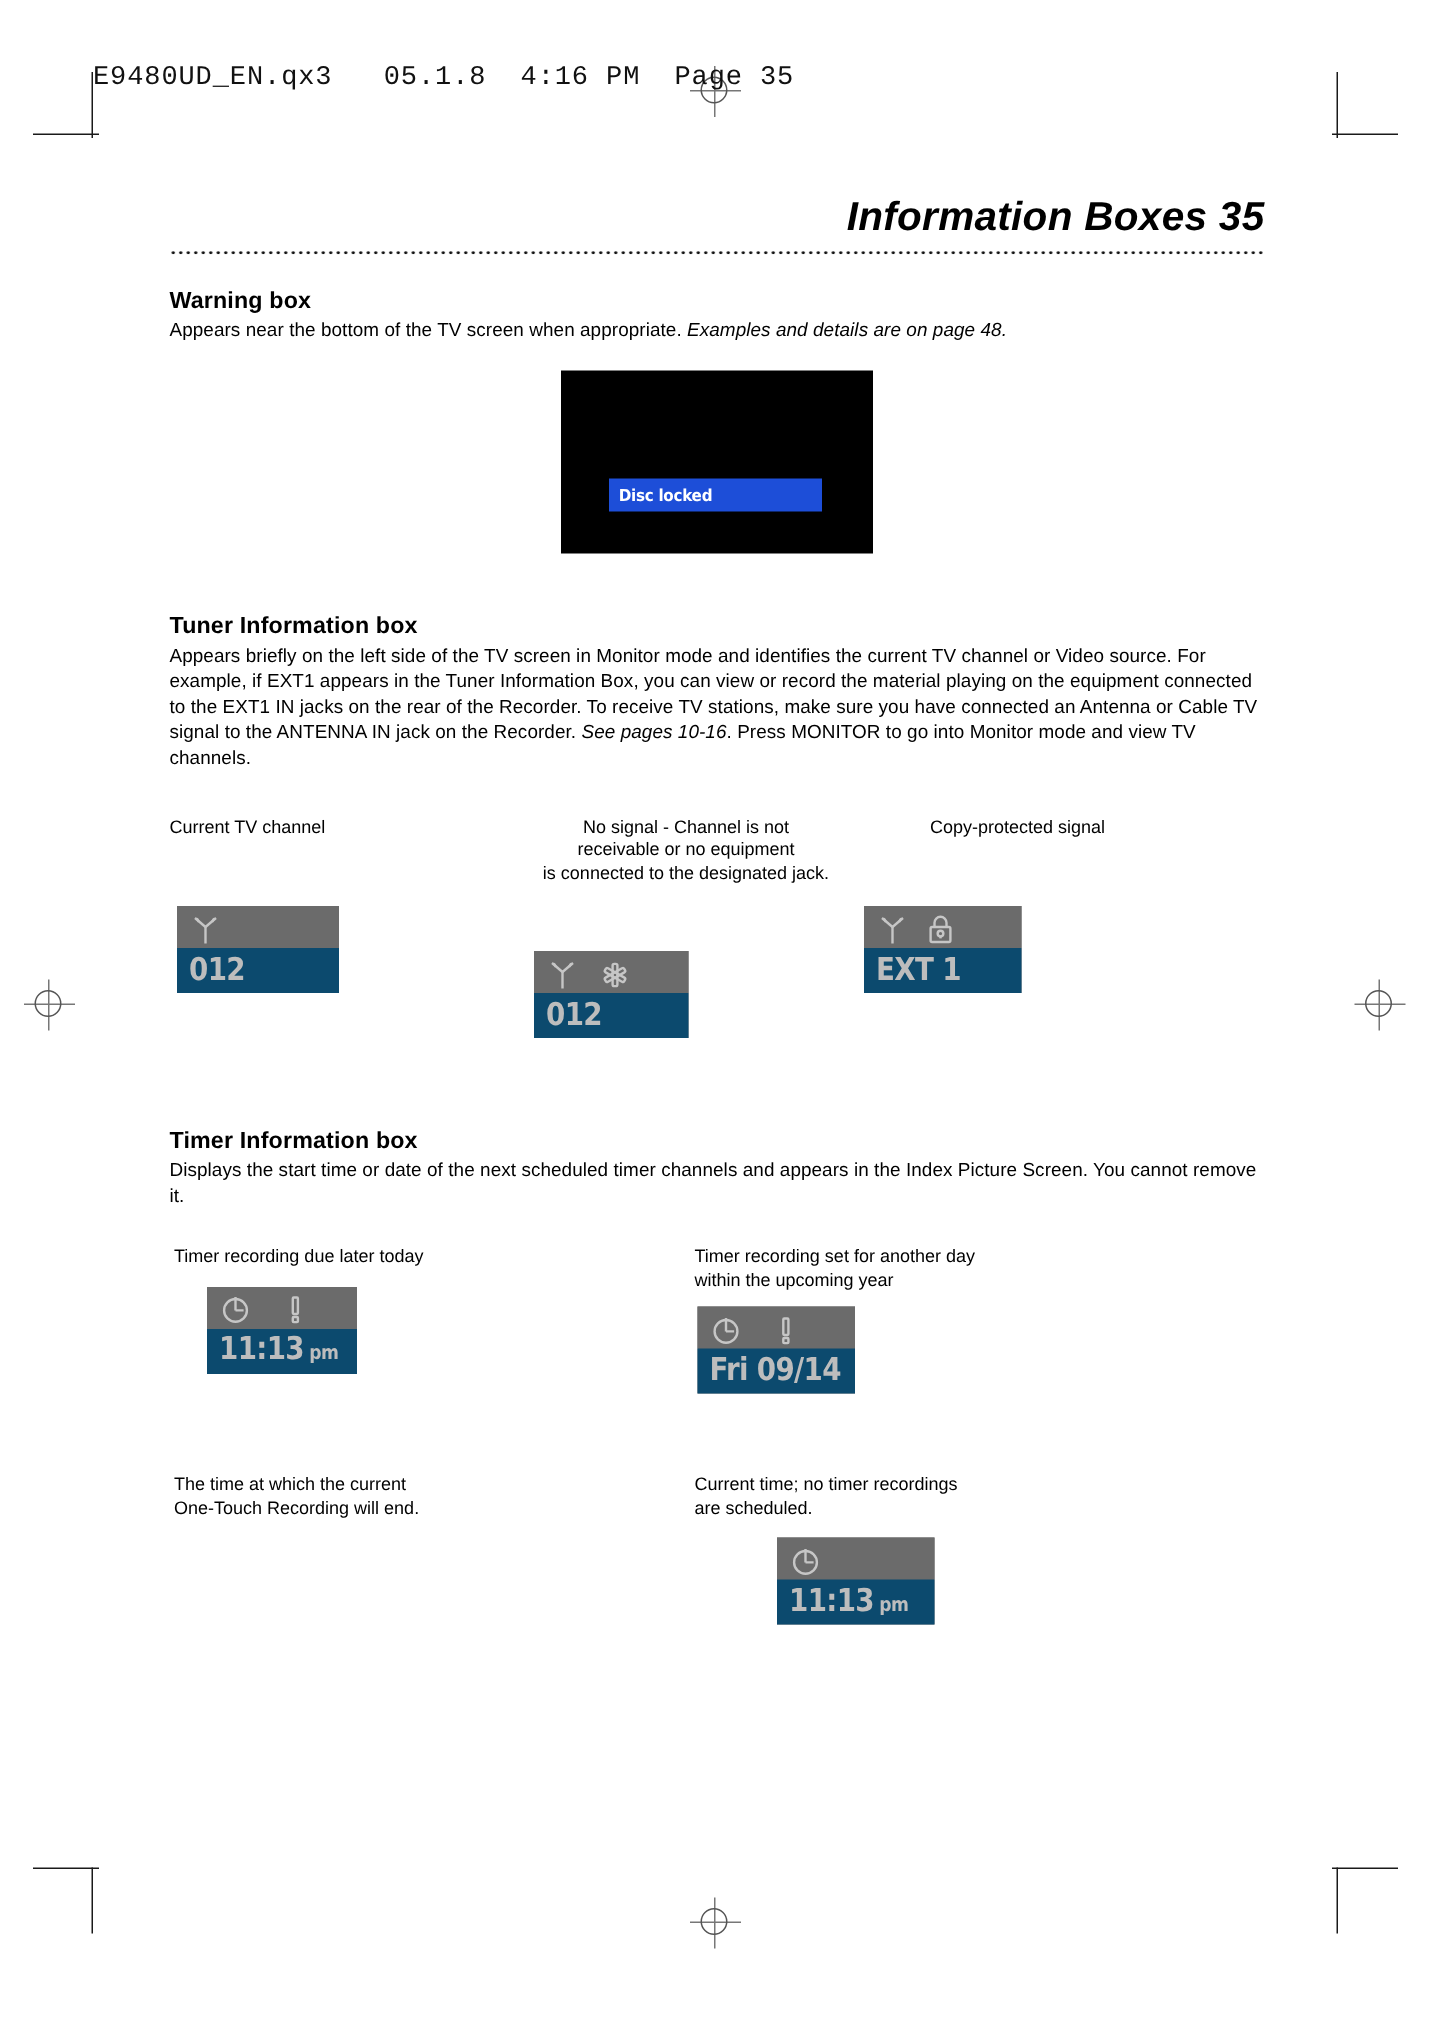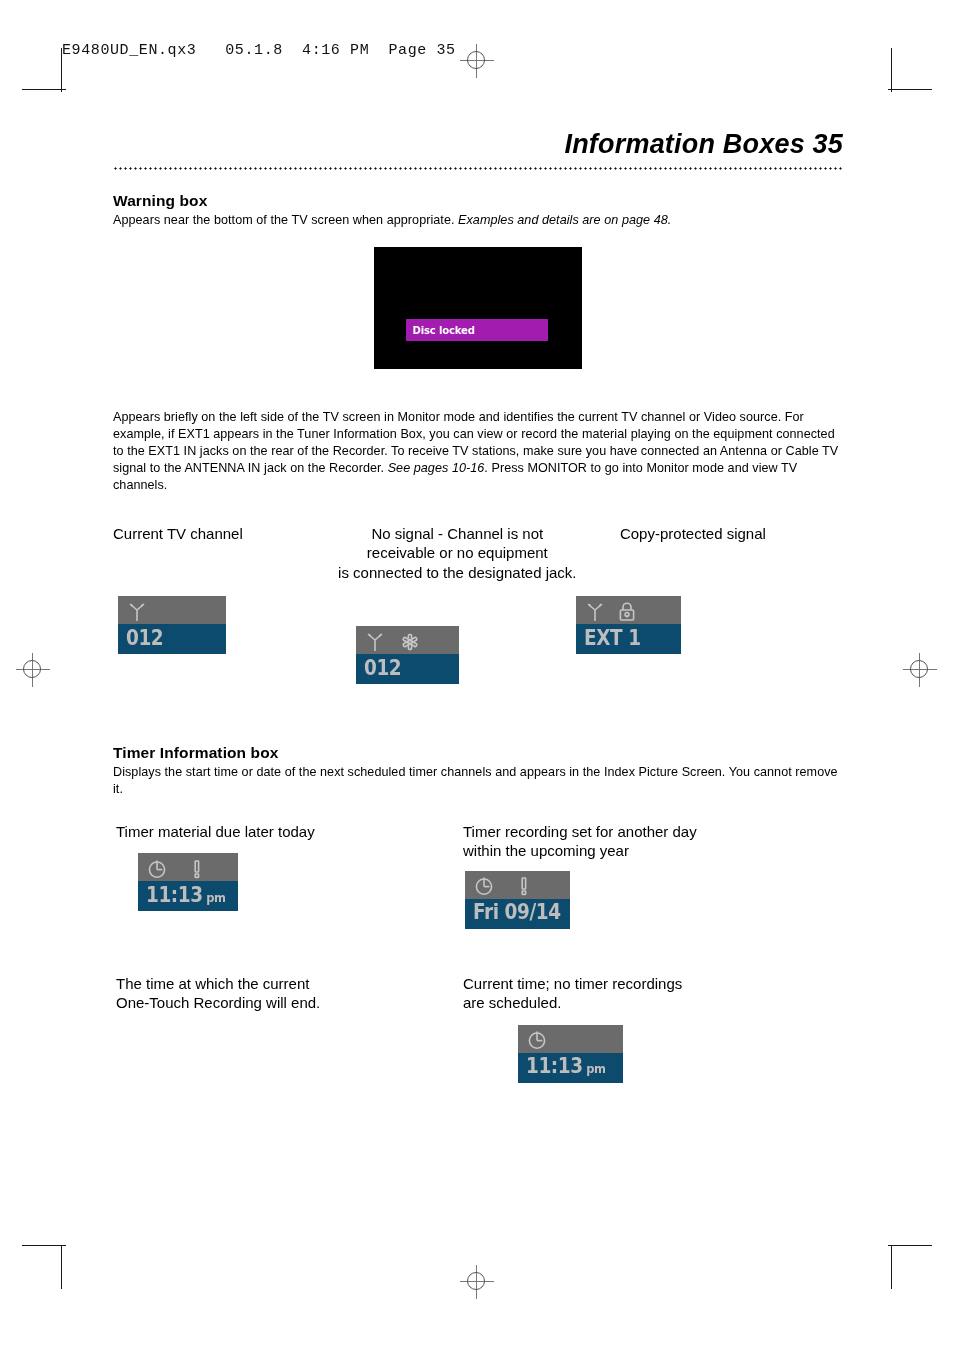--- a/index.html
+++ b/index.html
@@ -37,21 +37,21 @@
   .reg-mark .h {
     position: absolute; left: 0; top: 16px;
     width: 34px; height: 1px; background: #777;
   }
 
   
   .slug {
     position: absolute;
     left: 62px; top: 42px;
     font-family: "Liberation Mono", monospace;
-    font-size: 15px;
+    font-size: 18px;
     letter-spacing: 0.6px;
     color: #111;
     white-space: pre;
   }
 
   
   .page {
     position: absolute;
     left: 113px;
     top: 130px;
@@ -101,21 +101,21 @@
     height: 122px;
     background: #000000;
     position: relative;
   }
   .warn-bar {
     position: absolute;
     left: 32px;
     bottom: 28px;
     width: 142px;
     height: 22px;
-    background: #a21caf;
+    background: #1d4ed8;
     display: flex;
     align-items: center;
   }
   .warn-bar span {
     color: #ffffff;
     font-family: "DejaVu Sans", sans-serif;
     font-size: 11px;
     font-weight: bold;
     letter-spacing: -0.2px;
     padding-left: 7px;
@@ -170,21 +170,21 @@
     stroke-width: 1.6;
   }
   .ico .fill { fill: #c6c6c6; stroke: none; }
 
   
   .cap-row {
     display: flex;
     margin-top: 26px;
   }
   .cap {
-    font-size: 15px;
+    font-size: 12px;
     line-height: 1.3;
   }
   .cap.center { text-align: center; }
 
   .tuner-cols { position: relative; height: 120px; margin-top: 4px; }
   .tuner-cols > div { position: absolute; }
 
   .timer-grid { position: relative; }
   .timer-cell { position: absolute; }
 </style>
@@ -235,20 +235,21 @@
     <div class="tv-wrap">
       <div class="tv-screen">
         <div class="warn-bar">
           <span>Disc locked</span>
         </div>
       </div>
     </div>
   </div>
 
   <div class="sec-tuner">
+    <h2 class="sec-title">Tuner Information box</h2>
     <p class="body"><span>Appears briefly on the left side of the TV screen in Monitor mode and identifies the current TV channel or Video source. For example, if EXT1 appears in the Tuner Information Box, you can view or record the material playing on the equipment connected to the EXT1 IN jacks on the rear of the Recorder. To receive TV stations, make sure you have connected an Antenna or Cable TV signal to the ANTENNA IN jack on the Recorder. </span><span class="it">See pages 10-16</span><span>. Press MONITOR to go into Monitor mode and view TV channels.</span></p>
 
     <div class="cap-row" style="margin-top:30px;">
       <div class="cap" style="width:210px;">Current TV channel</div>
       <div class="cap center" style="width:290px;">
         <div>No signal - Channel is not</div>
         <div>receivable or no equipment</div>
         <div>is connected to the designated jack.</div>
       </div>
       <div class="cap" style="width:230px; text-align:left; padding-left:22px;">Copy-protected signal</div>
@@ -323,21 +324,21 @@
     </div>
   </div>
 
   <div class="sec-timer">
     <h2 class="sec-title">Timer Information box</h2>
     <p class="body">Displays the start time or date of the next scheduled timer channels and appears in the Index Picture Screen. You cannot remove it.</p>
 
     <div class="timer-grid" style="height:290px; margin-top:24px;">
 
       <div class="timer-cell" style="left:3px; top:0;">
-        <div class="cap">Timer material due later today</div>
+        <div class="cap">Timer recording due later today</div>
         <div style="margin-top:12px; margin-left:22px;">
           <div class="osd" style="width:100px;">
             <div class="osd-top">
               <svg class="ico" width="20" height="20" viewBox="0 0 20 20">
                 <circle cx="10" cy="10.6" r="7.6"></circle>
                 <path d="M10 10.6 L10 1.6"></path>
                 <path d="M10 10.6 L15.4 10.6"></path>
               </svg>
               <svg class="ico" width="8" height="20" viewBox="0 0 8 20" style="margin-left:16px;">
                 <g class="fill">

